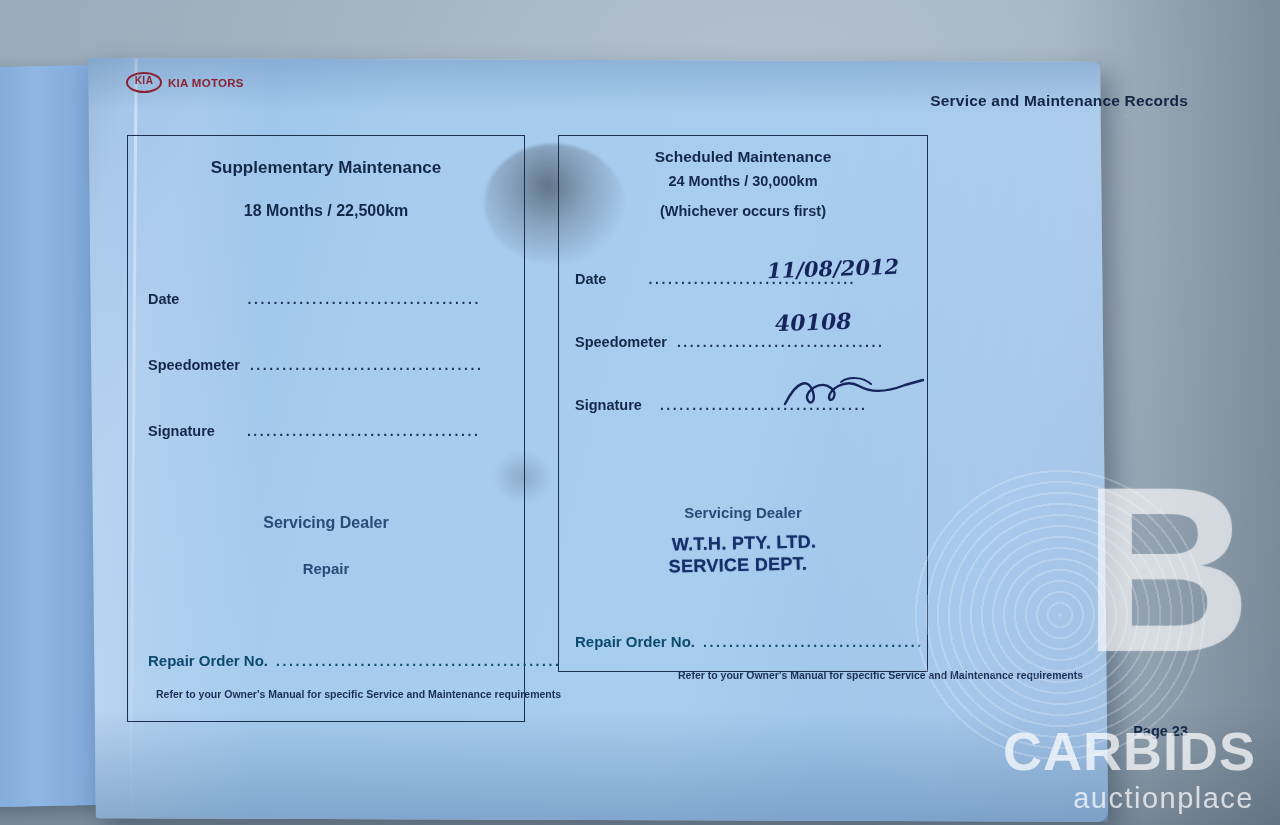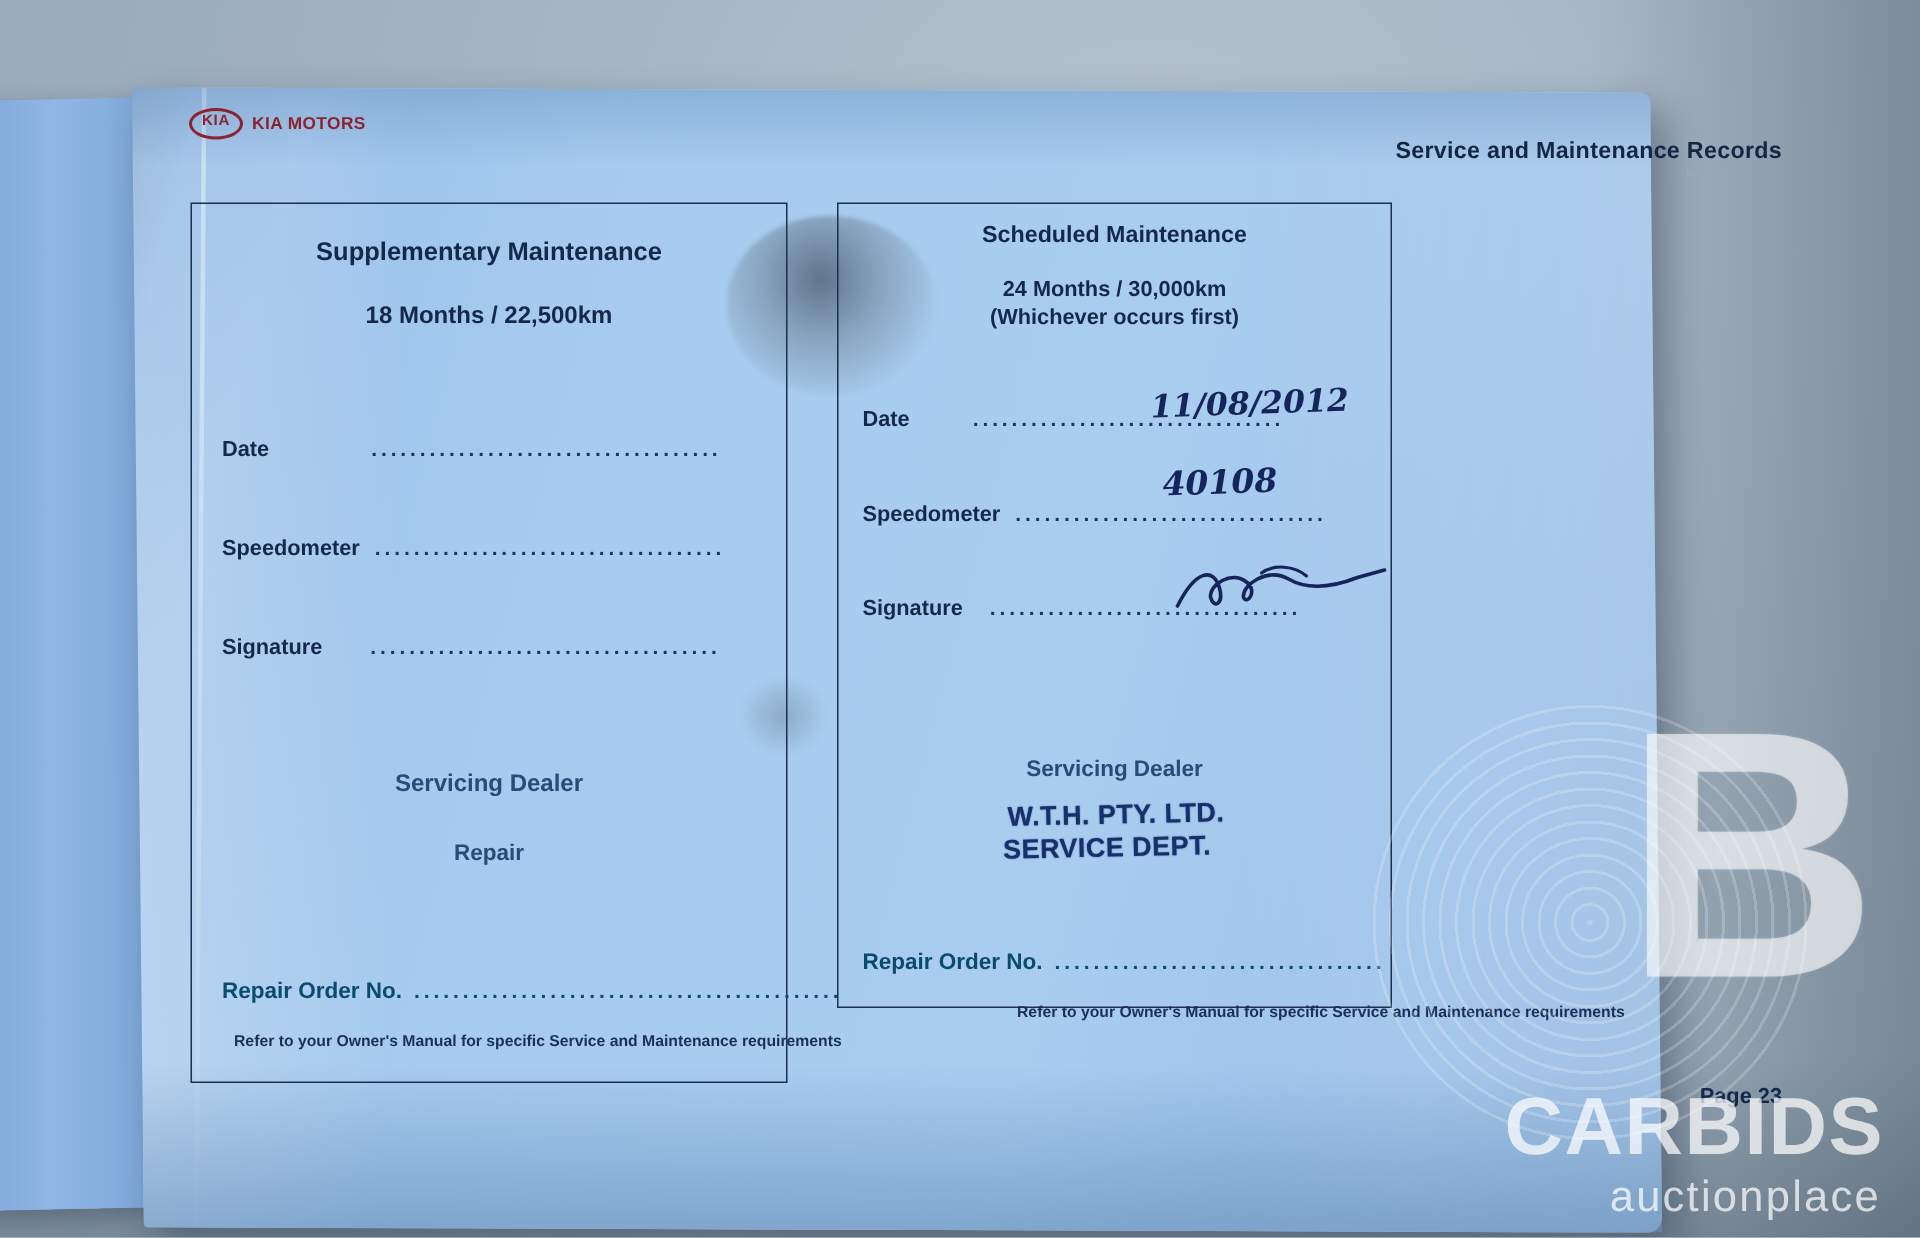--- a/index.html
+++ b/index.html
@@ -215,21 +215,21 @@
   #box-left .box-title { font-size: 17px; margin-top: 22px; }
   #box-right .box-title { font-size: 15.5px; margin-top: 12px; }
 
   .box-sub {
     text-align: center;
     color: #14294a;
     font-weight: bold;
     white-space: nowrap;
   }
   #box-left .box-sub { font-size: 16px; margin-top: 24px; }
-  #box-right .box-sub { font-size: 14.5px; margin-top: 18px; line-height: 19px; }
+  #box-right .box-sub { font-size: 14.5px; margin-top: 6px; line-height: 19px; }
 
   .field {
     position: absolute;
     display: flex;
     align-items: baseline;
     color: #14294a;
     font-weight: bold;
     white-space: nowrap;
   }
   .field .label { font-size: 14.5px; text-align: right; }
@@ -401,21 +401,21 @@
       <span class="label">Repair Order No.</span>
       <span class="dots">............................................</span>
     </div>
 
     <div class="footnote" style="left:28px; top:552px;">Refer to your Owner's Manual for specific Service and Maintenance requirements</div>
   </div>
 
   <div class="box" id="box-right">
     <div class="box-title">Scheduled Maintenance</div>
     <div class="box-sub">24 Months / 30,000km</div>
-    <div class="box-sub" style="margin-top:0;">(Whichever occurs first)</div>
+    <div class="box-sub" style="margin-top:11px;">(Whichever occurs first)</div>
 
     <div class="field" style="left:16px; top:135px;">
       <span class="label">Date</span>
       <span class="dots" style="margin-left:42px;">................................</span>
     </div>
     <div class="hand" style="left:208px; top:120px; font-size:21px;">11/08/2012</div>
 
     <div class="field" style="left:16px; top:198px;">
       <span class="label">Speedometer</span>
       <span class="dots">................................</span>

